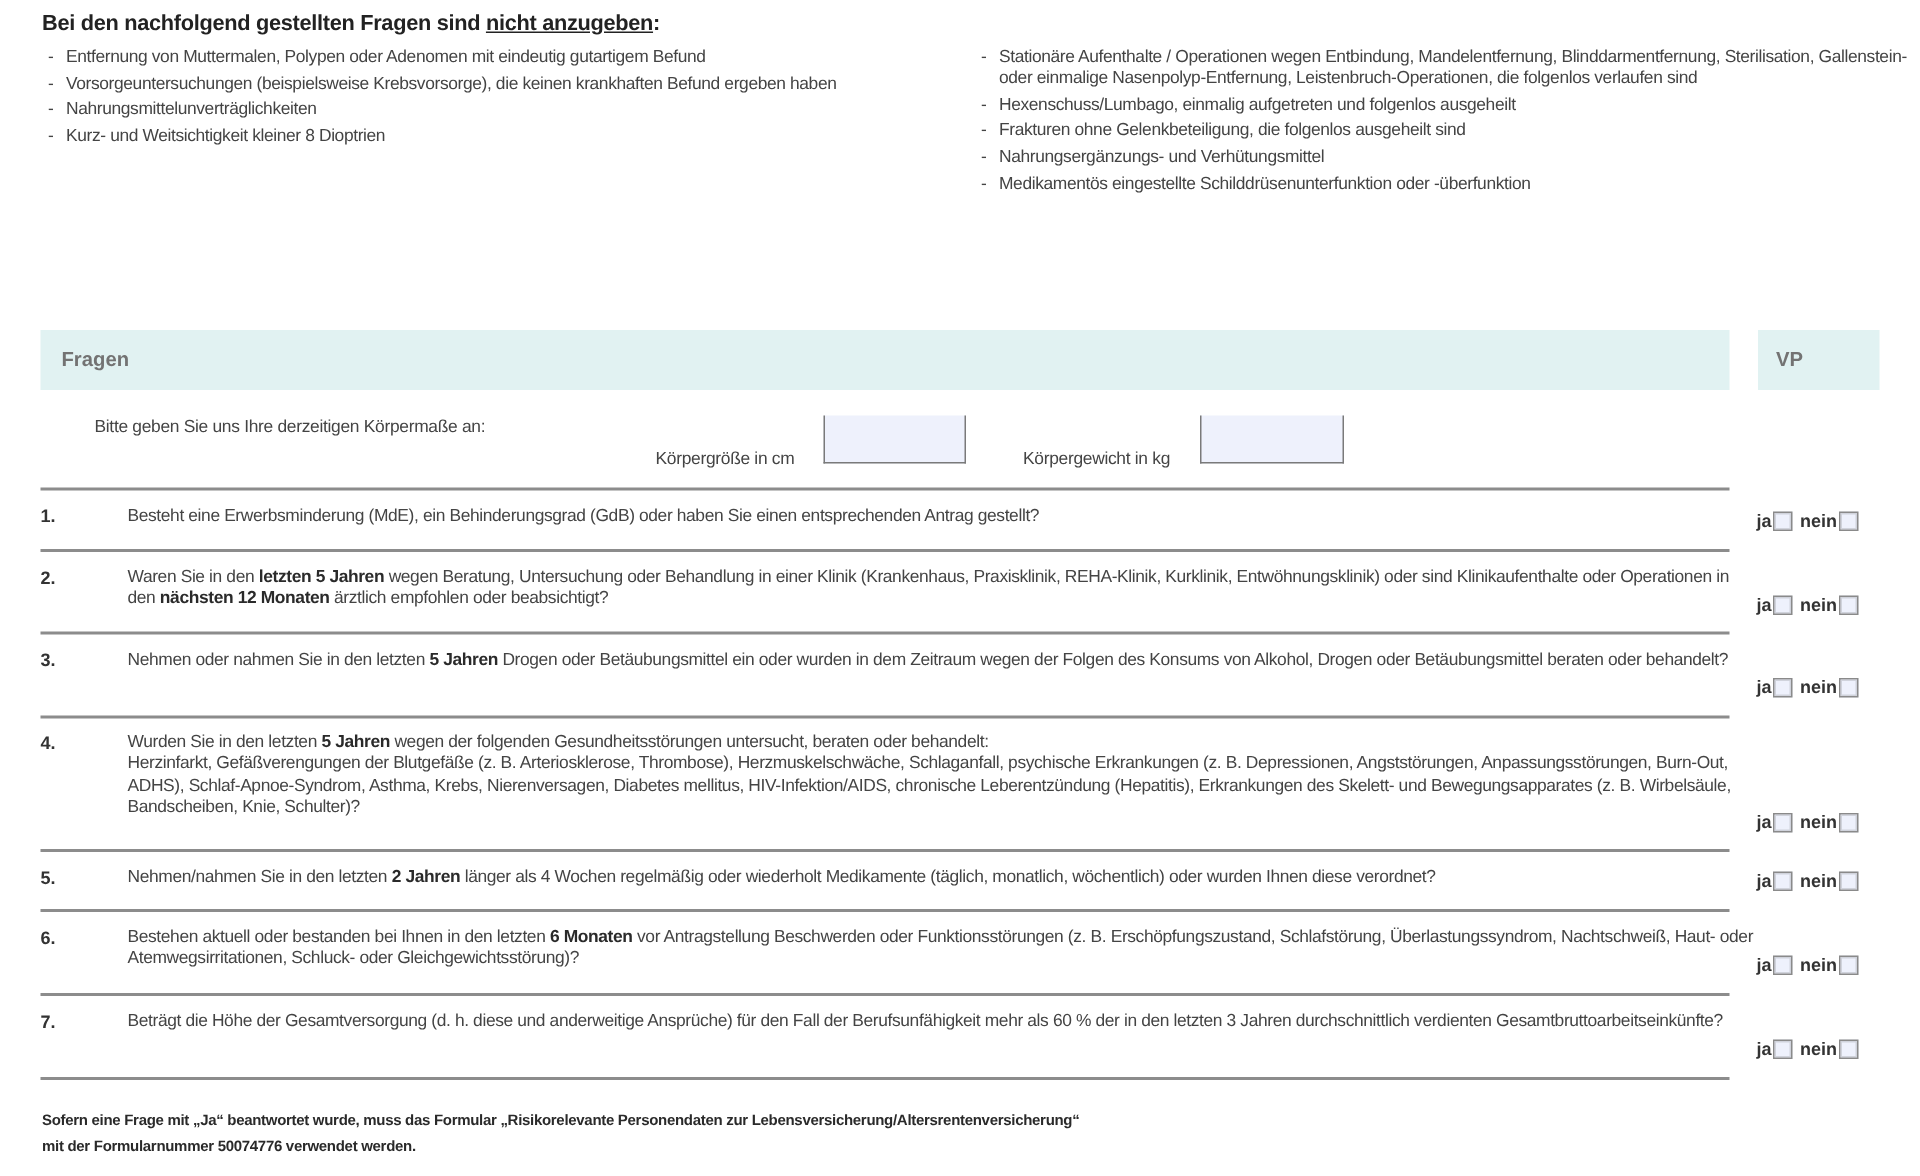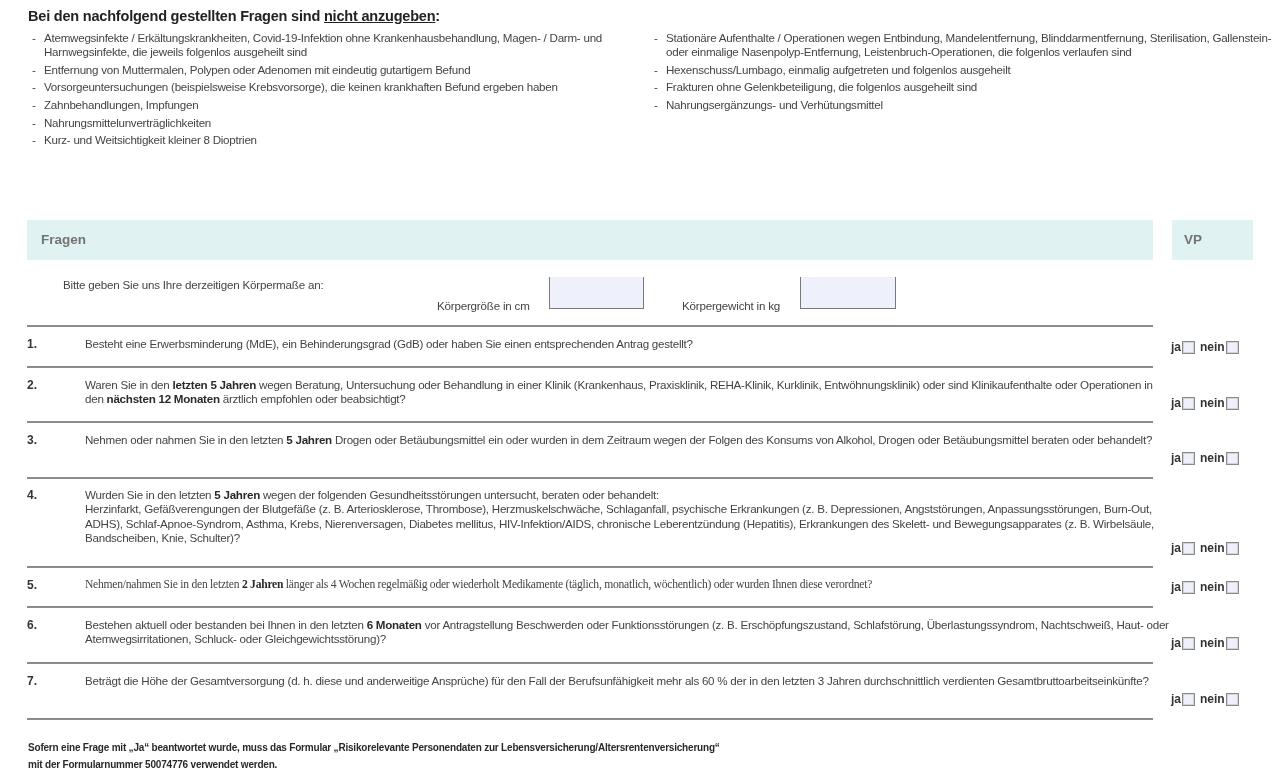--- a/index.html
+++ b/index.html
@@ -69,32 +69,31 @@
       left: 28px; top: 739px; font-size: 10px; font-weight: bold; color: #2a2a2a;
       line-height: 17px; letter-spacing: -0.2px; width: 1200px;
     }
   </style>
 </head>
 <body>
 
 <div class="abs title"><span>Bei den nachfolgend gestellten Fragen sind </span><u>nicht anzugeben</u><span>:</span></div>
 
 <ul class="abs excl" id="excl-left">
-    <li>Atemwegsinfekte / Erkältungskrankheiten, Covid-19-Infektion ohne Krankenhausbehandlung, Magen- / Darm- und Harnwegsinfekte, die jeweils folgenlos ausgeheilt sind</li>
     <li>Entfernung von Muttermalen, Polypen oder Adenomen mit eindeutig gutartigem Befund</li>
     <li>Vorsorgeuntersuchungen (beispielsweise Krebsvorsorge), die keinen krankhaften Befund ergeben haben</li>
-    <li>Zahnbehandlungen, Impfungen</li>
     <li>Nahrungsmittelunverträglichkeiten</li>
     <li>Kurz- und Weitsichtigkeit kleiner 8 Dioptrien</li>
   </ul>
 <ul class="abs excl" id="excl-right">
     <li>Stationäre Aufenthalte / Operationen wegen Entbindung, Mandelentfernung, Blinddarmentfernung, Sterilisation, Gallenstein- oder einmalige Nasenpolyp-Entfernung, Leistenbruch-Operationen, die folgenlos verlaufen sind</li>
     <li>Hexenschuss/Lumbago, einmalig aufgetreten und folgenlos ausgeheilt</li>
     <li>Frakturen ohne Gelenkbeteiligung, die folgenlos ausgeheilt sind</li>
     <li>Nahrungsergänzungs- und Verhütungsmittel</li>
+    <li>Medikamentös eingestellte Schilddrüsenunterfunktion oder -überfunktion</li>
   </ul>
 
 <div class="abs head-band" id="head-fragen">
   <span class="head-label">Fragen</span>
 </div>
 <div class="abs head-band" id="head-vp">
   <span class="head-label">VP</span>
 </div>
 
 <div class="abs measure-prompt">Bitte geben Sie uns Ihre derzeitigen Körpermaße an:</div>
@@ -139,21 +138,21 @@
     </div>
     <div class="abs q-num" style="top: 488px;">4.</div>
     <div class="abs q-text" style="top: 488px; width: 1085px;"><span>Wurden Sie in den letzten </span><b>5 Jahren</b><span> wegen der folgenden Gesundheitsstörungen untersucht, beraten oder behandelt:</span><br><span>Herzinfarkt, Gefäßverengungen der Blutgefäße (z. B. Arteriosklerose, Thrombose), Herzmuskelschwäche, Schlaganfall, psychische Erkrankungen (z. B. Depressionen, Angststörungen, Anpassungsstörungen, Burn-Out, ADHS), Schlaf-Apnoe-Syndrom, Asthma, Krebs, Nierenversagen, Diabetes mellitus, HIV-Infektion/AIDS, chronische Leberentzündung (Hepatitis), Erkrankungen des Skelett- und Bewegungsapparates (z. B. Wirbelsäule, Bandscheiben, Knie, Schulter)?</span></div>
     <div class="abs answer" style="top: 541px;">
       <span class="lbl">ja</span>
       <span class="cb"></span>
       <span class="lbl">nein</span>
       <span class="cb"></span>
     </div>
     <div class="abs q-num" style="top: 578px;">5.</div>
-    <div class="abs q-text" style="top: 578px; width: 1085px; font-family: Liberation Serif, serif;"><span>Nehmen/nahmen Sie in den letzten </span><b>2 Jahren</b><span> länger als 4 Wochen regelmäßig oder wiederholt Medikamente (täglich, monatlich, wöchentlich) oder wurden Ihnen diese verordnet?</span></div>
+    <div class="abs q-text" style="top: 578px; width: 1085px;"><span>Nehmen/nahmen Sie in den letzten </span><b>2 Jahren</b><span> länger als 4 Wochen regelmäßig oder wiederholt Medikamente (täglich, monatlich, wöchentlich) oder wurden Ihnen diese verordnet?</span></div>
     <div class="abs answer" style="top: 580px;">
       <span class="lbl">ja</span>
       <span class="cb"></span>
       <span class="lbl">nein</span>
       <span class="cb"></span>
     </div>
     <div class="abs q-num" style="top: 618px;">6.</div>
     <div class="abs q-text" style="top: 618px; width: 1085px;"><span>Bestehen aktuell oder bestanden bei Ihnen in den letzten </span><b>6 Monaten</b><span> vor Antragstellung Beschwerden oder Funktionsstörungen (z. B. Erschöpfungszustand, Schlafstörung, Überlastungssyndrom, Nachtschweiß, Haut- oder Atemwegsirritationen, Schluck- oder Gleichgewichtsstörung)?</span></div>
     <div class="abs answer" style="top: 636px;">
       <span class="lbl">ja</span>

